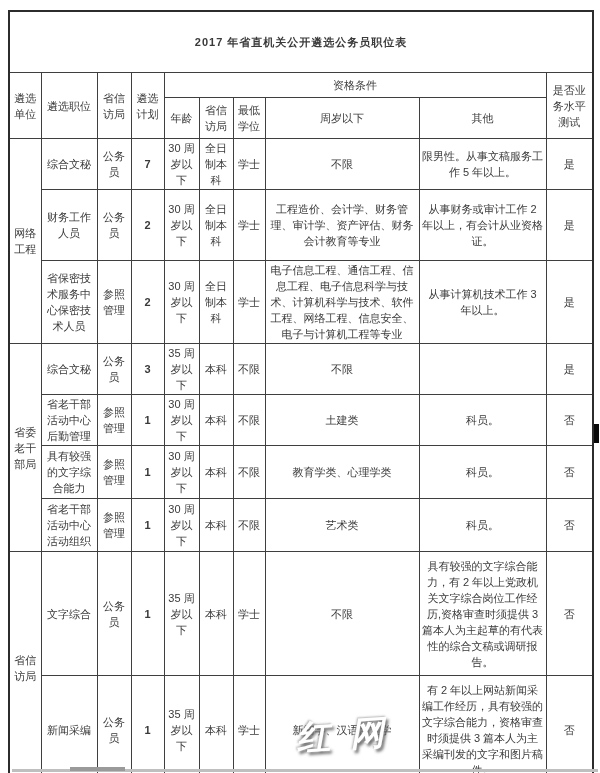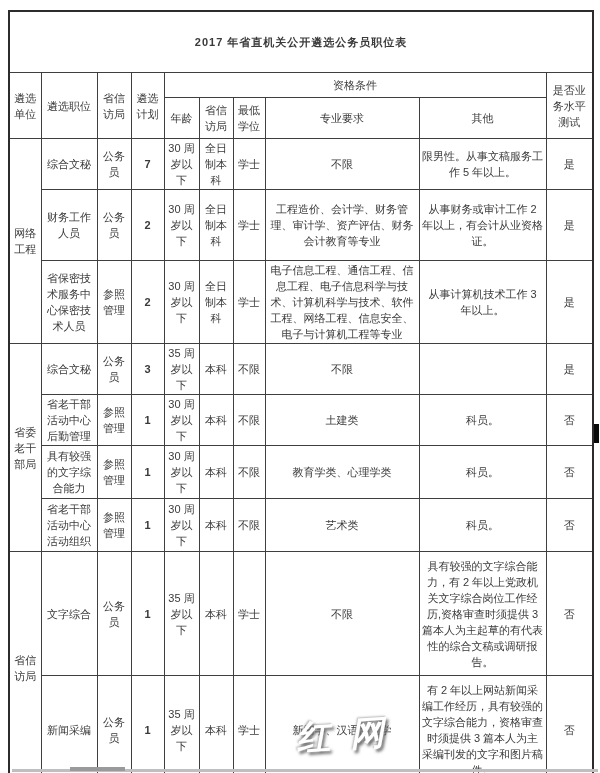--- a/index.html
+++ b/index.html
@@ -79,21 +79,21 @@
       <td rowspan="2" class="hdr">省信访局</td>
       <td rowspan="2" class="hdr">遴选计划</td>
       <td colspan="5" class="hdr">资格条件</td>
       <td rowspan="2" class="hdr">是否业务水平测试</td>
     </tr>
 
     <tr class="hr2">
       <td class="hdr">年龄</td>
       <td class="hdr">省信访局</td>
       <td class="hdr">最低学位</td>
-      <td class="hdr">专业要求</td>
+      <td class="hdr">周岁以下</td>
       <td class="hdr">其他</td>
     </tr>
 
     <tr style="height:50px">
       <td rowspan="3">网络工程</td>
       <td>综合文秘</td>
       <td>公务员</td>
       <td class="num">7</td>
       <td>30 周岁以下</td>
       <td>全日制本科</td>

